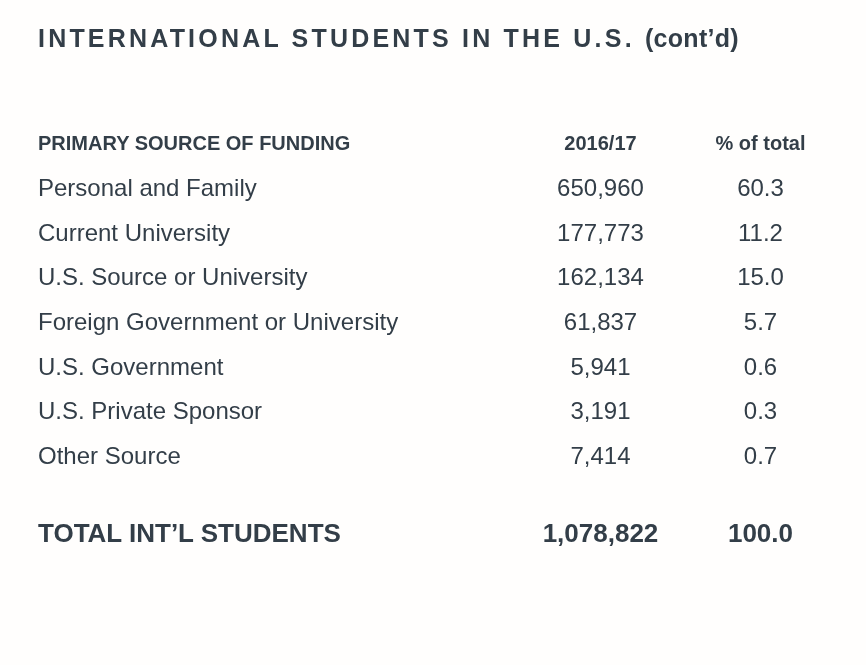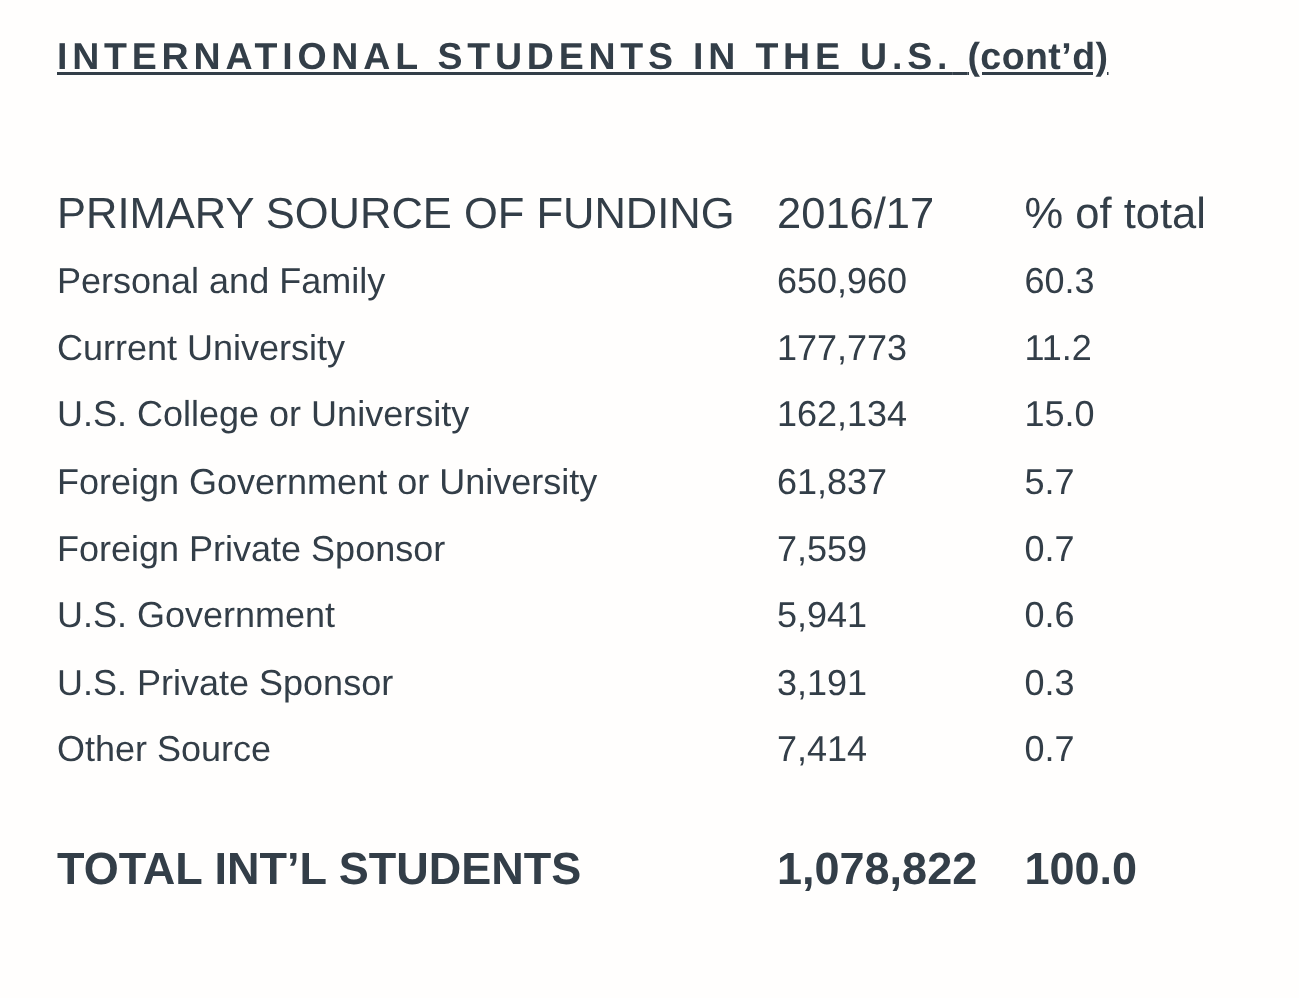--- a/index.html
+++ b/index.html
@@ -16,21 +16,20 @@
   }
   .sheet {
     padding: 24px 28px 0 38px;
   }
   .page-title {
     margin: 0;
     font-size: 25px;
     font-weight: bold;
     letter-spacing: 3.2px;
     white-space: nowrap;
-    text-decoration: underline;
   }
   .page-title .title-suffix {
     letter-spacing: 0.3px;
   }
   table.funding-table {
     border-collapse: collapse;
     table-layout: fixed;
     width: 800px;
     margin-top: 68px;
   }
@@ -39,30 +38,30 @@
   col.c-percent { width: 155px; }
   th, td {
     padding: 0;
     vertical-align: middle;
     font-size: 24px;
     height: 44.6px;
     white-space: nowrap;
     overflow: hidden;
   }
   thead th {
-    font-weight: normal;
-    font-size: 29px;
+    font-weight: bold;
+    font-size: 20px;
     height: 45px;
   }
   th.left, td.left { text-align: left; }
-  th.num,  td.num  { text-align: left; }
+  th.num,  td.num  { text-align: center; }
   tfoot td {
     padding-top: 40px;
     font-weight: bold;
-    font-size: 30px;
+    font-size: 26px;
     height: auto;
   }
 </style>
 </head>
 <body>
 
 <div class="sheet">
 
   <h1 class="page-title"><span>INTERNATIONAL STUDENTS IN THE U.S.</span> <span class="title-suffix">(cont’d)</span></h1>
 
@@ -84,33 +83,28 @@
         <td class="left">Personal and Family</td>
         <td class="num">650,960</td>
         <td class="num">60.3</td>
       </tr>
       <tr>
         <td class="left">Current University</td>
         <td class="num">177,773</td>
         <td class="num">11.2</td>
       </tr>
       <tr>
-        <td class="left">U.S. College or University</td>
+        <td class="left">U.S. Source or University</td>
         <td class="num">162,134</td>
         <td class="num">15.0</td>
       </tr>
       <tr>
         <td class="left">Foreign Government or University</td>
         <td class="num">61,837</td>
         <td class="num">5.7</td>
-      </tr>
-      <tr>
-        <td class="left">Foreign Private Sponsor</td>
-        <td class="num">7,559</td>
-        <td class="num">0.7</td>
       </tr>
       <tr>
         <td class="left">U.S. Government</td>
         <td class="num">5,941</td>
         <td class="num">0.6</td>
       </tr>
       <tr>
         <td class="left">U.S. Private Sponsor</td>
         <td class="num">3,191</td>
         <td class="num">0.3</td>

